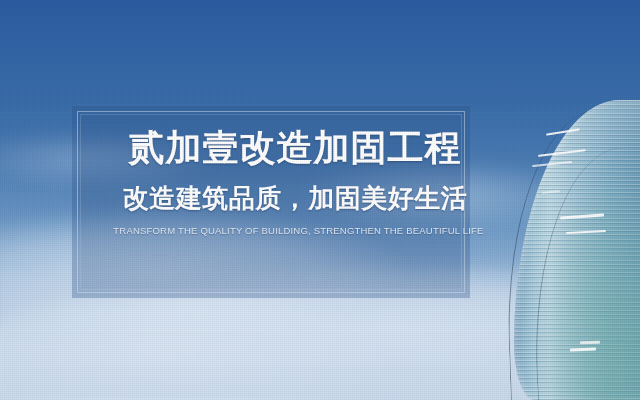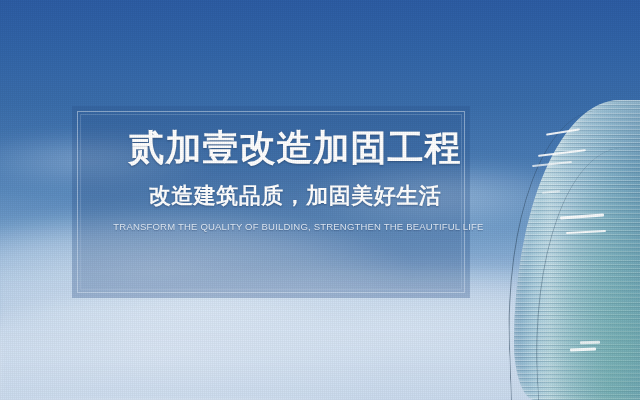--- a/index.html
+++ b/index.html
@@ -259,21 +259,21 @@
     font-weight: normal;
     color: #f2f7fc;
     letter-spacing: 7px;
     text-indent: 7px;
     text-shadow: 0 1px 2px rgba(20,44,80,0.40);
     white-space: nowrap;
   }
 
   .title-slogan {
     margin-top: 19px;
-    font-size: 22px;
+    font-size: 26px;
     line-height: 1;
     font-weight: bold;
     color: #ffffff;
     letter-spacing: 0.5px;
     text-shadow: 0 1px 2px rgba(20,44,80,0.42);
     white-space: nowrap;
   }
 
   .title-en {
     margin-top: 15px;

